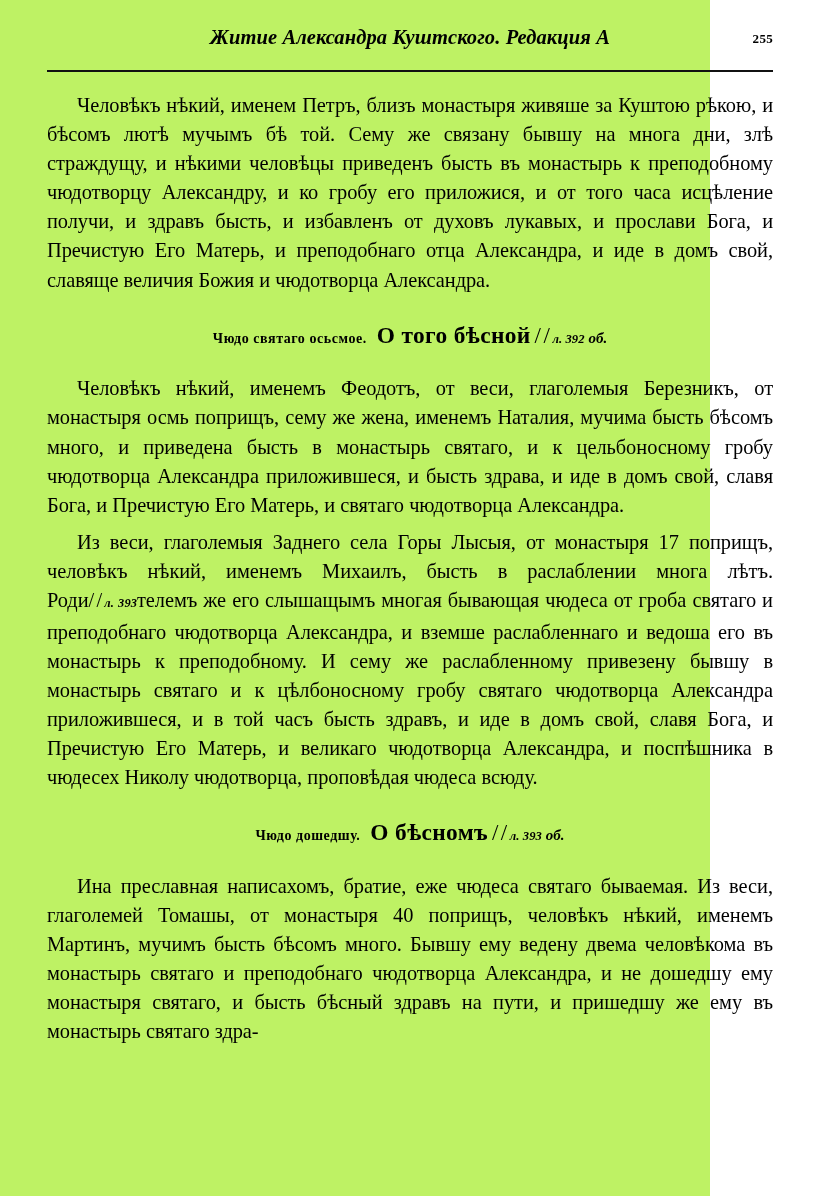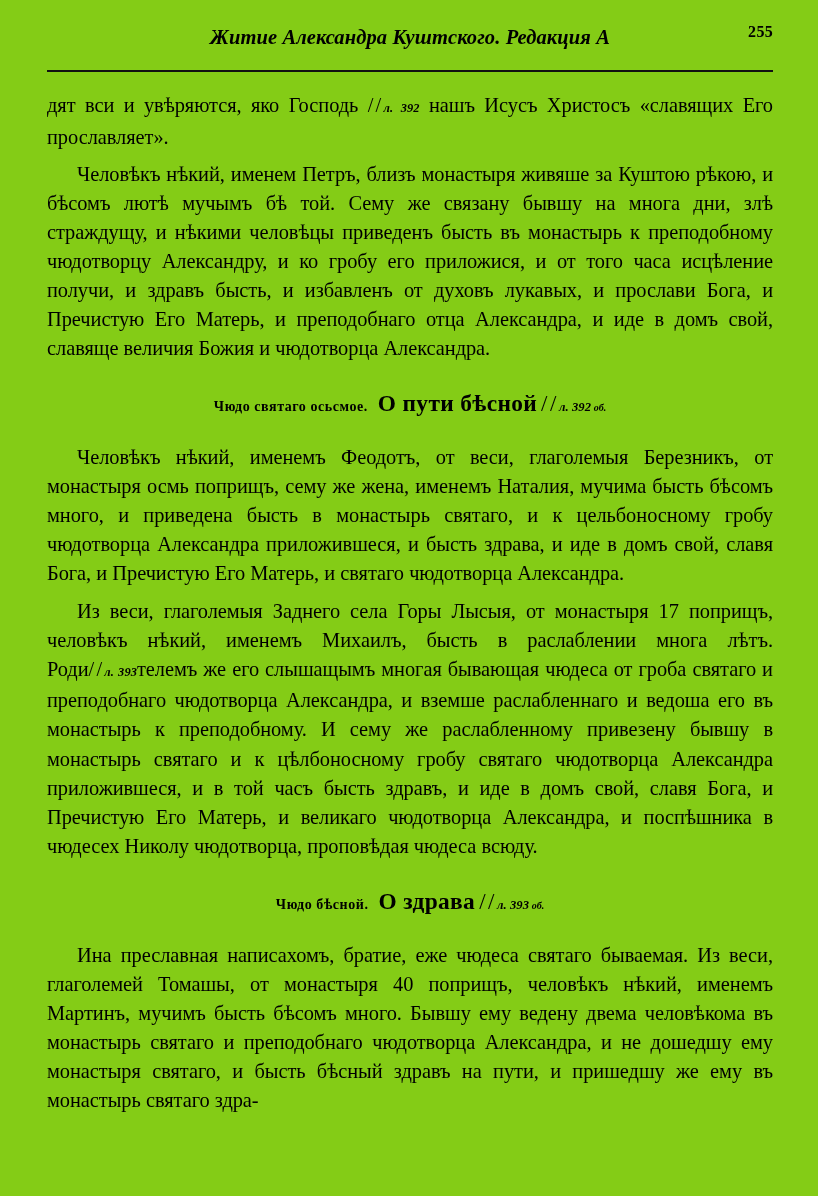--- a/index.html
+++ b/index.html
@@ -13,23 +13,23 @@
     position: relative;
     overflow: hidden;
     font-family: "Liberation Serif", "DejaVu Serif", serif;
     color: #000000;
     -webkit-font-smoothing: antialiased;
   }
 
   .page {
     position: absolute;
     left: 0; top: 0;
-    width: 818px;
+    width: 710px;
     height: 1196px;
-    background: #84cc16;
+    background: #bef264;
   }
 
   .content {
     position: absolute;
     left: 47px;
     top: 26px;
     width: 726px;
   }
 
   
@@ -44,23 +44,23 @@
   .runhead-title {
     font-style: italic;
     font-weight: 600;
     font-size: 20.5px;
     letter-spacing: 0.1px;
     white-space: nowrap;
   }
   .runhead-folio {
     position: absolute;
     right: 0;
-    bottom: 17px;
+    bottom: 11px;
     font-weight: bold;
-    font-size: 16px;
+    font-size: 13px;
     font-style: normal;
     letter-spacing: 0.3px;
   }
   .rule {
     height: 0;
     border-top: 2.2px solid #111;
     margin-top: 12px;
     margin-bottom: 19px;
   }
 
@@ -132,41 +132,40 @@
 
   .heading .folio .slashes {
     font-weight: 400;
     font-size: 23px;
     letter-spacing: 2.5px;
   }
   .heading .folio .fnum {
     font-size: 12.6px;
   }
   .heading .folio .fsuf {
-    font-size: 10px;
+    font-size: 15px;
     text-align: center;
   }
 </style>
 </head>
 <body>
 
 <div class="page">
   <div class="content">
 
     <div class="runhead">
       <span class="runhead-title">Житие Александра Куштского. Редакция А</span>
       <span class="runhead-folio">255</span>
     </div>
 
     <div class="rule"></div>
 
     <div id="body-blocks">
-        <p class="para"><span>дят вси и увѣряются, яко Господь </span><span class="folio"><span class="slashes">//</span><span class="fnum">л. 392</span></span><span> нашъ Исусъ Христосъ «славящих Его прославляет».</span></p>
         <p class="para indent"><span>Человѣкъ нѣкий, именем Петръ, близъ монастыря живяше за Куштою рѣкою, и бѣсомъ лютѣ мучымъ бѣ той. Сему же связану бывшу на многа дни, злѣ страждущу, и нѣкими человѣцы приведенъ бысть въ монастырь к преподобному чюдотворцу Александру, и ко гробу его приложися, и от того часа исцѣление получи, и здравъ бысть, и избавленъ от духовъ лукавых, и прослави Бога, и Пречистую Его Матерь, и преподобнаго отца Александра, и иде в домъ свой, славяще величия Божия и чюдотворца Александра.</span></p>
-        <div class="heading heading-gap-top heading-gap-bottom"><span class="h-small">Чюдо святаго осьсмое.</span><span class="h-spacer"></span><span class="h-large">О пути бѣсной</span> <span class="folio"><span class="slashes">//</span><span class="fnum">л. 392</span><span class="fsuf"> об.</span></span></div>
+        <div class="heading heading-gap-top heading-gap-bottom"><span class="h-small">Чюдо святаго осьсмое.</span><span class="h-spacer"></span><span class="h-large">О того бѣсной</span> <span class="folio"><span class="slashes">//</span><span class="fnum">л. 392</span><span class="fsuf"> об.</span></span></div>
         <p class="para indent"><span>Человѣкъ нѣкий, именемъ Феодотъ, от веси, глаголемыя Березникъ, от монастыря осмь поприщъ, сему же жена, именемъ Наталия, мучима бысть бѣсомъ много, и приведена бысть в монастырь святаго, и к цельбоносному гробу чюдотворца Александра приложившеся, и бысть здрава, и иде в домъ свой, славя Бога, и Пречистую Его Матерь, и святаго чюдотворца Александра.</span></p>
         <p class="para indent"><span>Из веси, глаголемыя Заднего села Горы Лысыя, от монастыря 17 поприщъ, человѣкъ нѣкий, именемъ Михаилъ, бысть в раслаблении многа лѣтъ. Роди</span><span class="folio"><span class="slashes">//</span><span class="fnum">л. 393</span></span><span>телемъ же его слышащымъ многая бывающая чюдеса от гроба святаго и преподобнаго чюдотворца Александра, и вземше раслабленнаго и ведоша его въ монастырь к преподобному. И сему же раслабленному привезену бывшу в монастырь святаго и к цѣлбоносному гробу святаго чюдотворца Александра приложившеся, и в той часъ бысть здравъ, и иде в домъ свой, славя Бога, и Пречистую Его Матерь, и великаго чюдотворца Александра, и поспѣшника в чюдесех Николу чюдотворца, проповѣдая чюдеса всюду.</span></p>
-        <div class="heading heading-gap-top heading-gap-bottom"><span class="h-small">Чюдо бѣсной.</span><span class="h-spacer"></span><span class="h-large">О здрава</span> <span class="folio"><span class="slashes">//</span><span class="fnum">л. 393</span><span class="fsuf"> об.</span></span></div>
+        <div class="heading heading-gap-top heading-gap-bottom"><span class="h-small">Чюдо дошедшу.</span><span class="h-spacer"></span><span class="h-large">О бѣсномъ</span> <span class="folio"><span class="slashes">//</span><span class="fnum">л. 393</span><span class="fsuf"> об.</span></span></div>
         <p class="para indent"><span>Ина преславная написахомъ, братие, еже чюдеса святаго бываемая. Из веси, глаголемей Томашы, от монастыря 40 поприщъ, человѣкъ нѣкий, именемъ Мартинъ, мучимъ бысть бѣсомъ много. Бывшу ему ведену двема человѣкома въ монастырь святаго и преподобнаго чюдотворца Александра, и не дошедшу ему монастыря святаго, и бысть бѣсный здравъ на пути, и пришедшу же ему въ монастырь святаго здра-</span></p>
       </div>
 
   </div>
 </div>
 
 </body></html>

